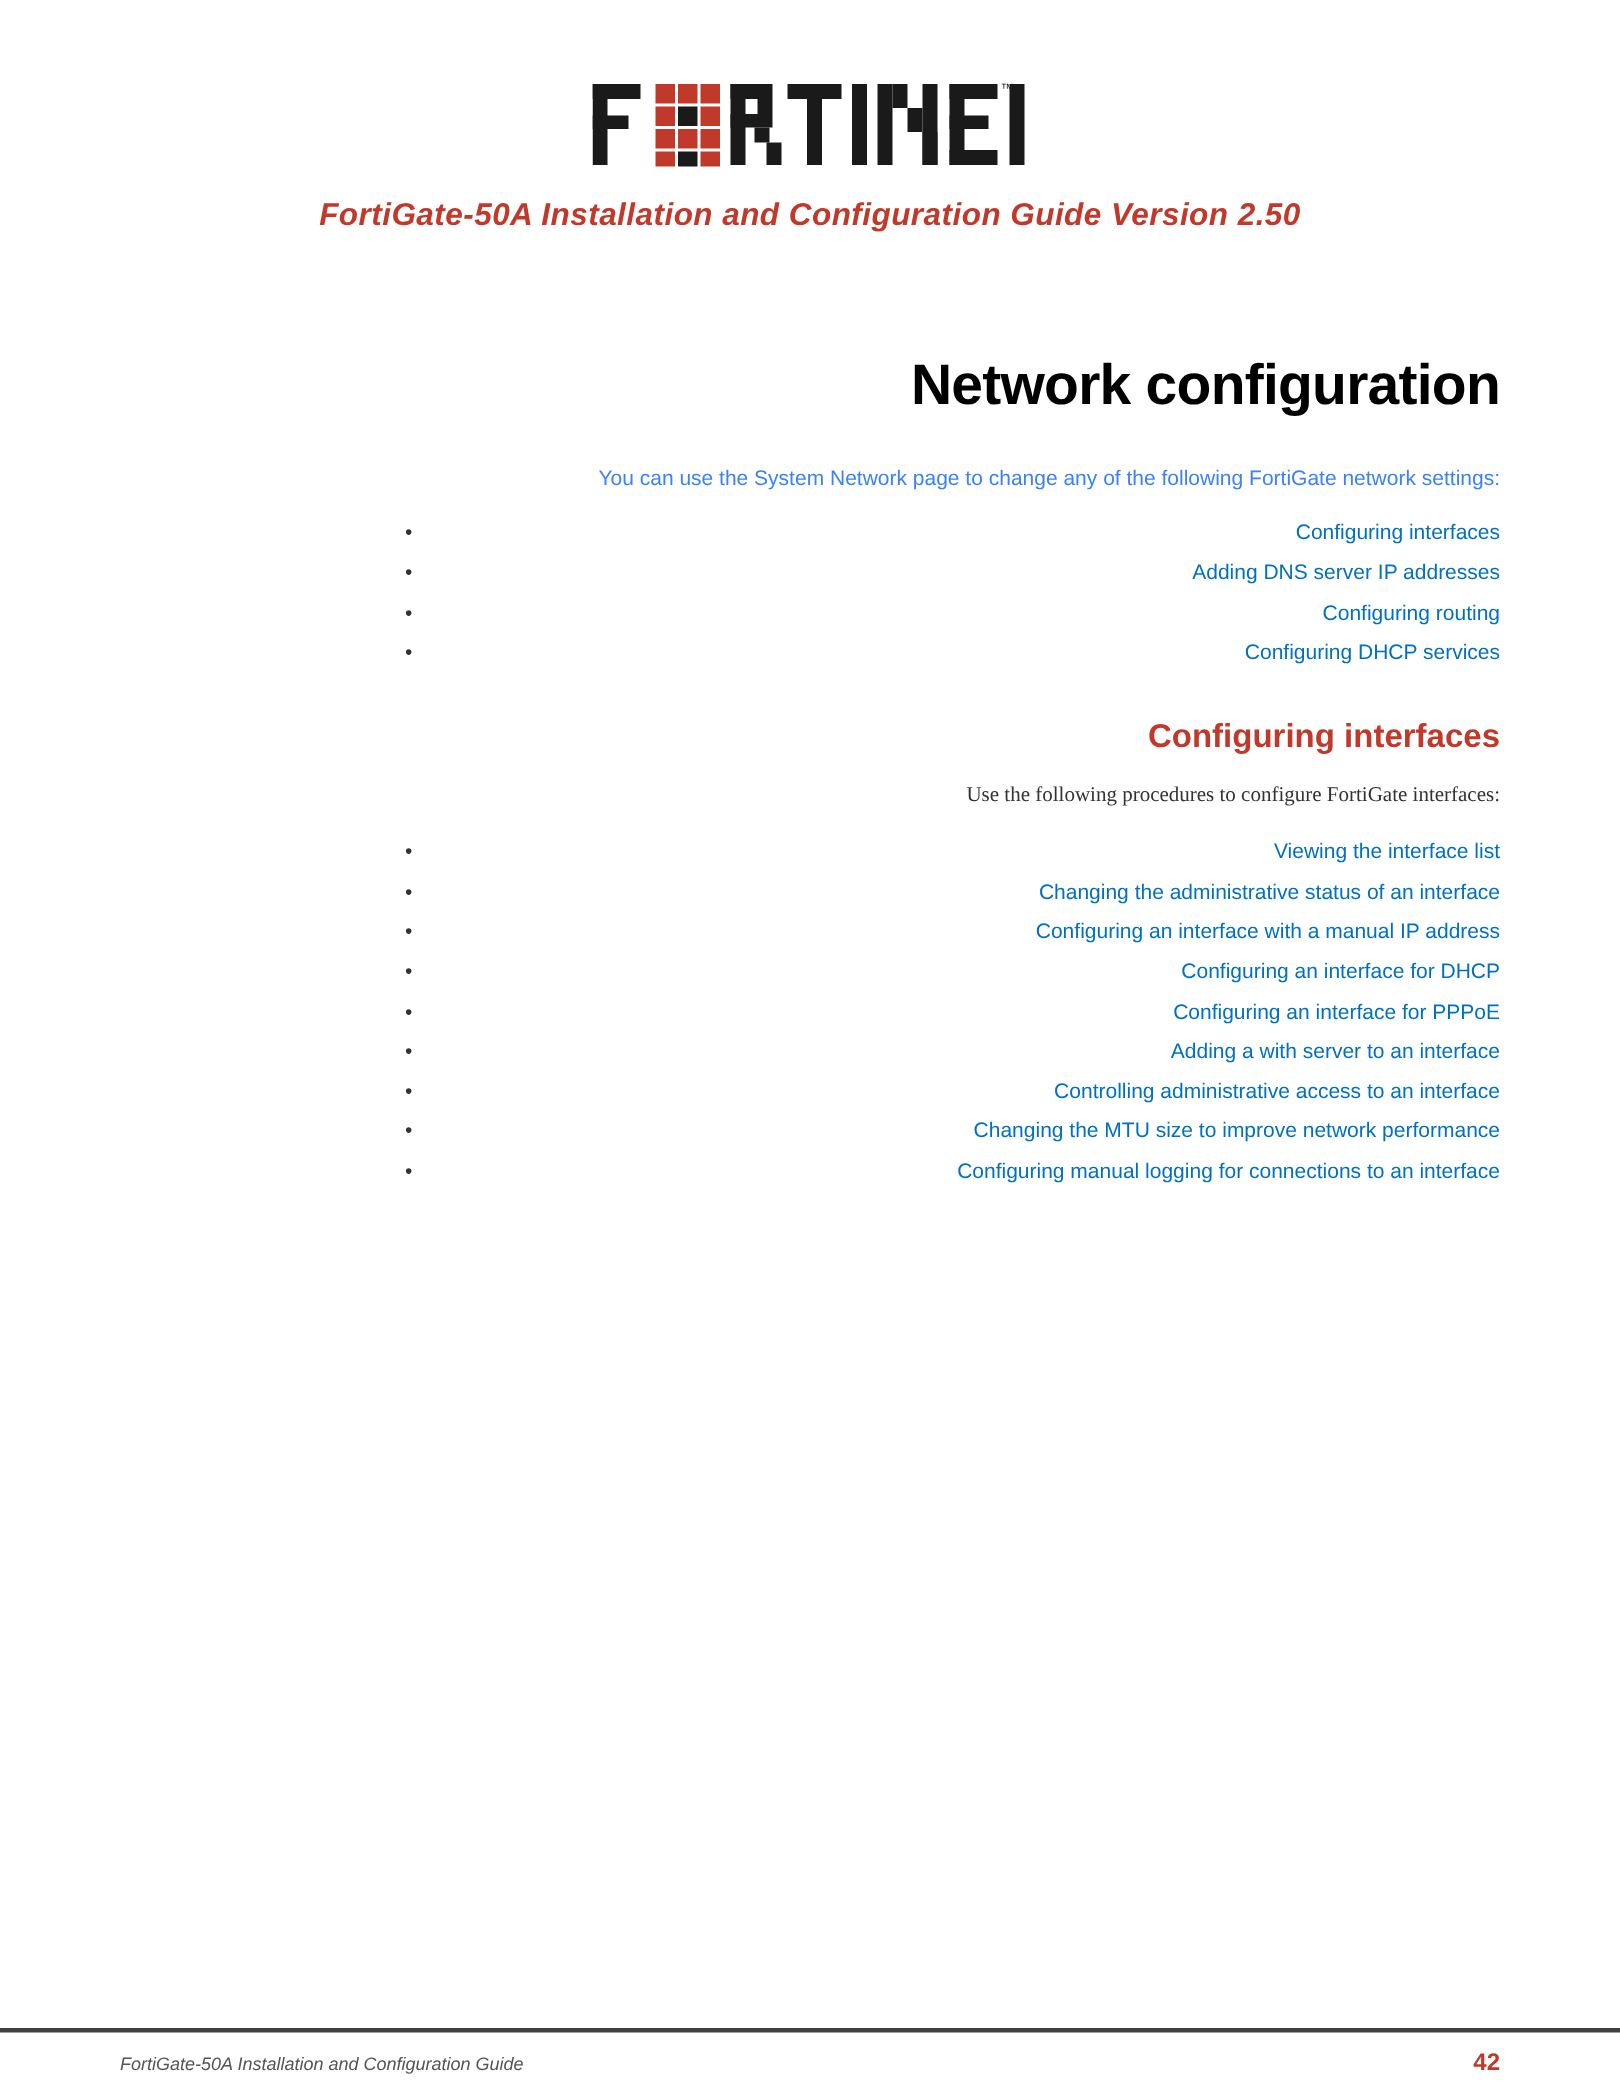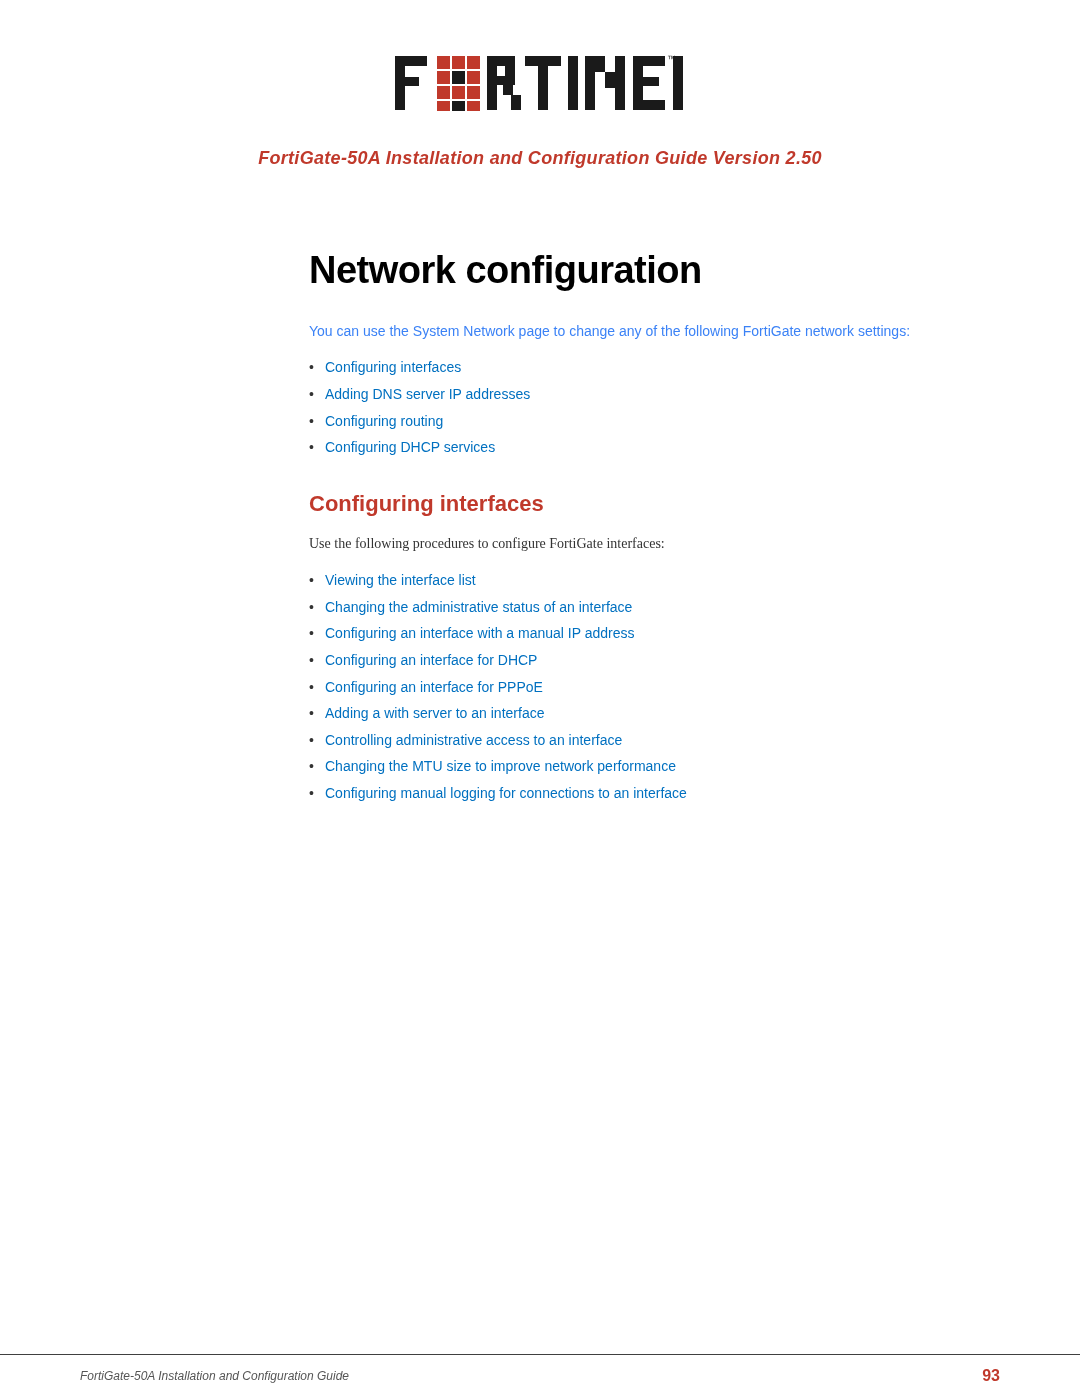--- a/index.html
+++ b/index.html
@@ -32,31 +32,32 @@
       padding-top: 48px;
       padding-bottom: 20px;
     }
 
     .logo-container {
       margin-bottom: 8px;
     }
 
     .header-subtitle {
       color: #c0392b;
-      font-size: 18px;
+      font-size: 21px;
       font-weight: bold;
       font-style: italic;
       text-align: center;
-      margin-top: 20px;
+      margin-top: 4px;
       letter-spacing: 0.3px;
     }
 
     .content {
       flex: 1;
-      padding: 30px 80px 60px 119px;
+      padding: 30px 80px 60px 80px;
+      text-align: right;
     }
 
     .page-title {
       font-size: 38px;
       font-weight: bold;
       color: #000000;
       margin-bottom: 28px;
       margin-top: 30px;
       letter-spacing: -0.5px;
     }
@@ -111,21 +112,21 @@
       line-height: 1.6;
       margin-bottom: 12px;
       font-family: Liberation Serif, serif;
     }
 
     .footer {
       display: flex;
       justify-content: space-between;
       align-items: center;
       padding: 12px 80px;
-      border-top: 1px solid #404040;
+      border-top: 3px solid #404040;
       position: absolute;
       bottom: 0;
       left: 0;
       right: 0;
     }
 
     .footer-left {
       font-size: 12px;
       font-style: italic;
       color: #555555;
@@ -265,16 +266,16 @@
         <li>
           <a>Configuring manual logging for connections to an interface</a>
         </li>
       </ul>
 
     </div>
   </div>
 
   <div class="footer">
     <span class="footer-left">FortiGate-50A Installation and Configuration Guide</span>
-    <span class="footer-right">93</span>
+    <span class="footer-right">42</span>
   </div>
 
 </div>
 
 </body></html>

